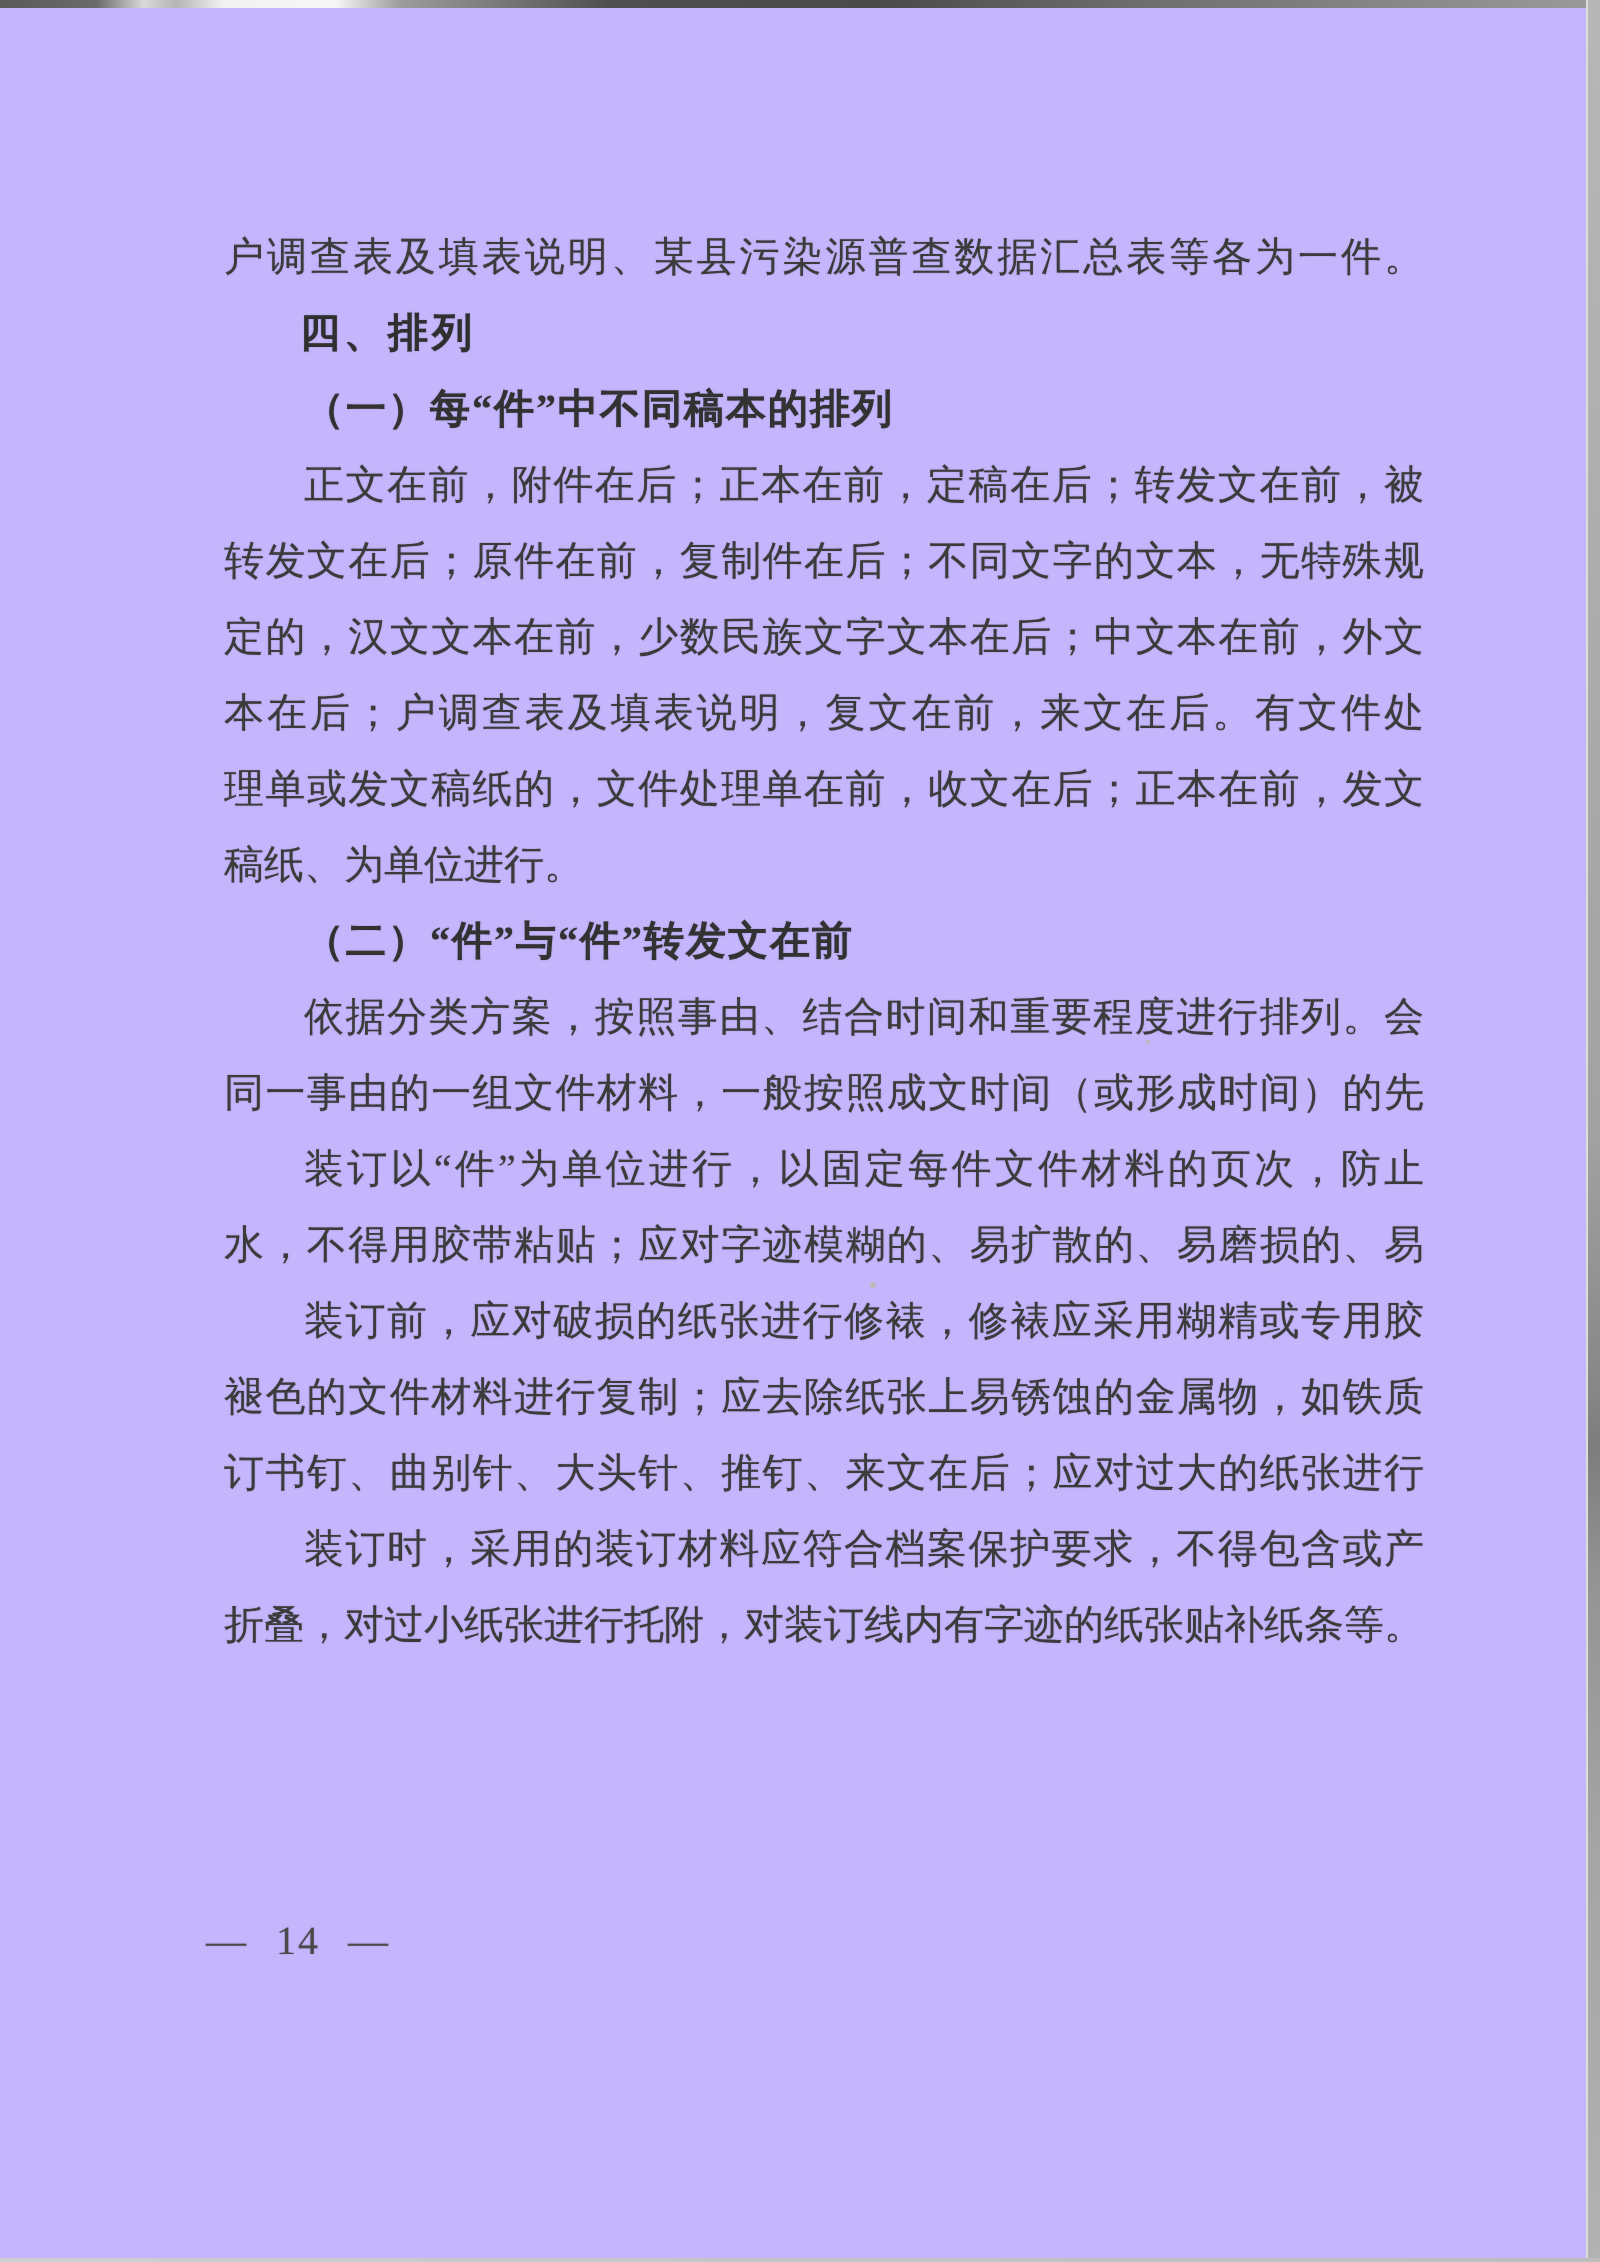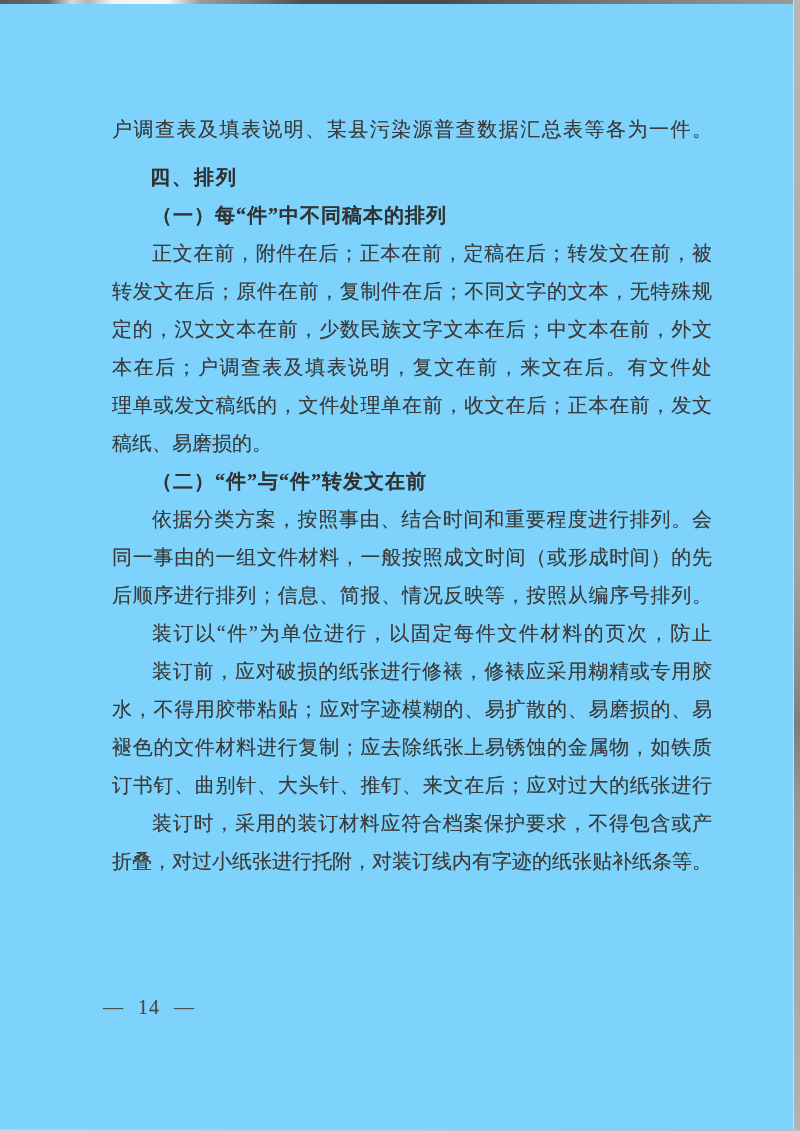--- a/index.html
+++ b/index.html
@@ -1,20 +1,20 @@
 <!DOCTYPE html>
 <html><head>
 <meta charset="utf-8">
 <style>
   html, body { margin: 0; padding: 0; background: #e9e9e9; }
   .page {
     position: relative;
     width: 800px;
     height: 1131px;
-    background: #7dd3fc;
+    background: #c4b5fd;
     overflow: hidden;
     font-family: "Liberation Serif", "DejaVu Serif", serif;
   }
   
   .scan-top {
     position: absolute; top: 0; left: 0; width: 100%; height: 4px;
     background: linear-gradient(90deg,
       #5a5a5a 0%, #6a6a6a 6%, #d9d9d9 9%, #b5b5b5 11%, #f2f2f2 14%,
       #f7f7f7 21%, #9c9c9c 25%, #7a7a7a 31%, #4f4f4f 38%, #4a4a4a 55%,
       #5f5f5f 64%, #6f6f6f 72%, #7f7f7f 82%, #8d8d8d 91%, #9a9a9a 100%);
@@ -50,32 +50,31 @@
     text-align: justify;
     text-align-last: justify;
   }
   .line.short { text-align: left; }
   .line.indent { text-indent: 40px; }
   .line.heading {
     font-family: "Liberation Sans", "DejaVu Sans", sans-serif;
     font-weight: bold;
     color: #2f2f2f;
     text-indent: 38px;
-    margin-top: 10px;
     letter-spacing: 2px;
   }
   .line.subheading {
     font-weight: bold;
     color: #323232;
     text-indent: 40px;
     letter-spacing: 1px;
   }
   .footer {
     position: absolute;
-    left: 103px; top: 996px;
+    left: 103px; top: 960px;
     font-size: 20px;
     color: #4a4a4a;
     letter-spacing: 1px;
     text-shadow: 0 0 0.6px rgba(70,70,70,0.5);
   }
   .footer .num { margin: 0 14px; }
 </style>
 </head>
 <body>
 
@@ -88,28 +87,27 @@
 
   <div class="doc-body">
       <div class="line justify">户调查表及填表说明、某县污染源普查数据汇总表等各为一件。</div>
       <div class="line heading">四、排列</div>
       <div class="line subheading">（一）每“件”中不同稿本的排列</div>
       <div class="line justify indent">正文在前，附件在后；正本在前，定稿在后；转发文在前，被</div>
       <div class="line justify">转发文在后；原件在前，复制件在后；不同文字的文本，无特殊规</div>
       <div class="line justify">定的，汉文文本在前，少数民族文字文本在后；中文本在前，外文</div>
       <div class="line justify">本在后；户调查表及填表说明，复文在前，来文在后。有文件处</div>
       <div class="line justify">理单或发文稿纸的，文件处理单在前，收文在后；正本在前，发文</div>
-      <div class="line short">稿纸、易磨损的。</div>
+      <div class="line short">稿纸、为单位进行。</div>
       <div class="line subheading">（二）“件”与“件”转发文在前</div>
       <div class="line justify indent">依据分类方案，按照事由、结合时间和重要程度进行排列。会</div>
       <div class="line justify">同一事由的一组文件材料，一般按照成文时间（或形成时间）的先</div>
-      <div class="line justify">后顺序进行排列；信息、简报、情况反映等，按照从编序号排列。</div>
       <div class="line justify indent">装订以“件”为单位进行，以固定每件文件材料的页次，防止</div>
+      <div class="line justify">水，不得用胶带粘贴；应对字迹模糊的、易扩散的、易磨损的、易</div>
       <div class="line justify indent">装订前，应对破损的纸张进行修裱，修裱应采用糊精或专用胶</div>
-      <div class="line justify">水，不得用胶带粘贴；应对字迹模糊的、易扩散的、易磨损的、易</div>
       <div class="line justify">褪色的文件材料进行复制；应去除纸张上易锈蚀的金属物，如铁质</div>
       <div class="line justify">订书钉、曲别针、大头针、推钉、来文在后；应对过大的纸张进行</div>
       <div class="line justify indent">装订时，采用的装订材料应符合档案保护要求，不得包含或产</div>
       <div class="line justify">折叠，对过小纸张进行托附，对装订线内有字迹的纸张贴补纸条等。</div>
     </div>
 
   <div class="footer">
     <span>—</span><span class="num">14</span><span>—</span>
   </div>
 </div>

